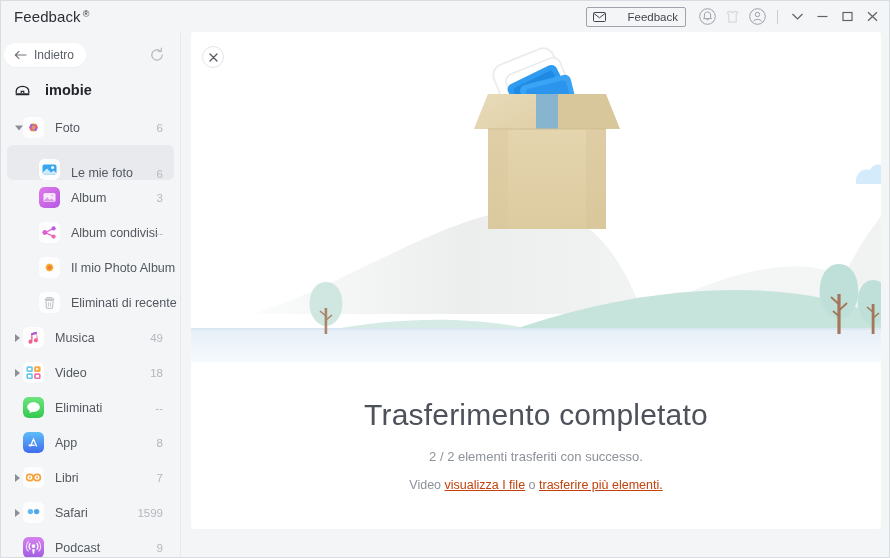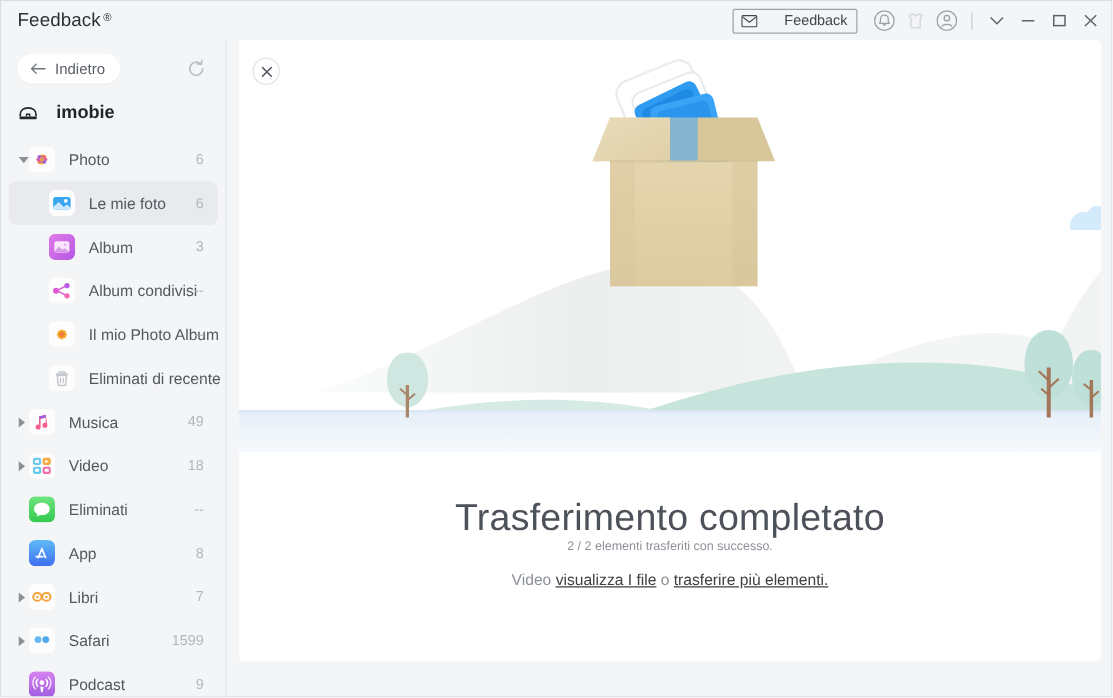--- a/index.html
+++ b/index.html
@@ -62,21 +62,21 @@
   
   #sidebar {
     position: absolute; left: 0; top: 31px;
     width: 180px; height: 526px;
     background: #f4f5f7;
     border-right: 1px solid #e7e9ec;
     overflow: hidden;
   }
   #topbar-row {
     height: 34px; display: flex; align-items: center;
-    padding-left: 13px; padding-right: 12px;
+    padding-left: 3px; padding-right: 12px;
     justify-content: space-between;
     margin-top: 6px;
   }
   #back-btn {
     height: 24px; border-radius: 12px;
     background: #ffffff;
     display: flex; align-items: center;
     padding: 0 12px 0 10px; gap: 7px;
     cursor: pointer;
     box-shadow: 0 1px 1px rgba(0,0,0,.03);
@@ -95,21 +95,21 @@
   .nav-item {
     height: 35px;
     display: flex; align-items: center;
     position: relative;
     cursor: pointer;
     margin: 0 6px;
     border-radius: 6px;
     padding-left: 10px;
   }
   .nav-item.child { padding-left: 26px; }
-  .nav-item.selected { background: #e9eaee; }
+  .nav-item.selected { background: #e9eaee; align-items: flex-end; }
   .caret {
     position: absolute; left: 8px; top: 50%;
     transform: translateY(-50%);
     width: 9px; height: 9px;
     display: flex; align-items: center; justify-content: center;
   }
   .caret.down  { border-left: 4.5px solid transparent; border-right: 4.5px solid transparent; border-top: 5px solid #8b9097; height: 0; width: 0; }
   .caret.right { border-top: 4.5px solid transparent; border-bottom: 4.5px solid transparent; border-left: 5px solid #8b9097; height: 0; width: 0; }
   .nav-icon {
     width: 21px; height: 21px; border-radius: 5px;
@@ -148,27 +148,27 @@
 
   #msg-wrap {
     position: absolute; left: 0; top: 330px; width: 690px;
     text-align: center;
   }
   #msg-title {
     font-size: 30px; color: #4d5159; font-weight: normal;
     margin-top: 36px; letter-spacing: .2px;
   }
   #msg-sub {
-    font-size: 10px; color: #8d9198; 
+    font-size: 13px; color: #8d9198; margin-top: 17px;
   }
   #msg-links {
     font-size: 12.5px; color: #8d9198; margin-top: 14px;
   }
   #msg-links a {
-    color: #404040; text-decoration: underline; cursor: pointer;
+    color: #c2410c; text-decoration: underline; cursor: pointer;
   }
 </style>
 </head>
 <body>
 
 <div id="app">
 
   <div id="titlebar">
     <div id="brand">
       <span>Feedback</span>
@@ -272,21 +272,21 @@
         <rect width="21" height="21" rx="5" fill="#fdfdfd"></rect>
         <g transform="translate(10.5,10.5)">
           <ellipse rx="2.2" ry="4.4" fill="#f7c948" transform="rotate(0)"></ellipse>
           <ellipse rx="2.2" ry="4.4" fill="#f2734b" transform="rotate(45)"></ellipse>
           <ellipse rx="2.2" ry="4.4" fill="#ec5c8d" transform="rotate(90)"></ellipse>
           <ellipse rx="2.2" ry="4.4" fill="#a663d6" transform="rotate(135)"></ellipse>
           <circle r="1.9" fill="#f4a83a" opacity=".8"></circle>
         </g>
             </svg>
           </div>
-          <div class="nav-label">Photo</div>
+          <div class="nav-label">Foto</div>
           <div class="nav-count">6</div>
         </div>
         <div class="nav-item child selected">
           <div class="nav-icon">
             <svg width="21" height="21" viewBox="0 0 21 21">
         <rect width="21" height="21" rx="5" fill="#fdfdfd"></rect>
         <rect x="3.5" y="5.5" width="14" height="10" rx="2" fill="#39a6f2"></rect>
         <path d="M3.5 13.5 L8 9.5 L12 13.5 L14.5 11.5 L17.5 14 V13.5 A2 2 0 0 1 15.5 15.5 H5.5 A2 2 0 0 1 3.5 13.5 Z" fill="#cfe9fc"></path>
         <circle cx="13.6" cy="8.6" r="1.5" fill="#ffffff"></circle>
             </svg>

